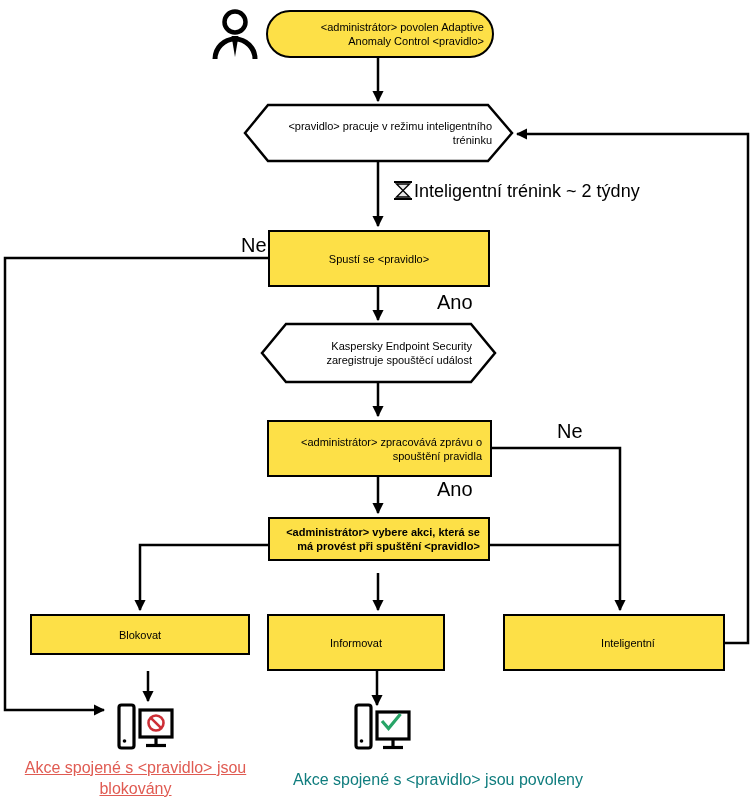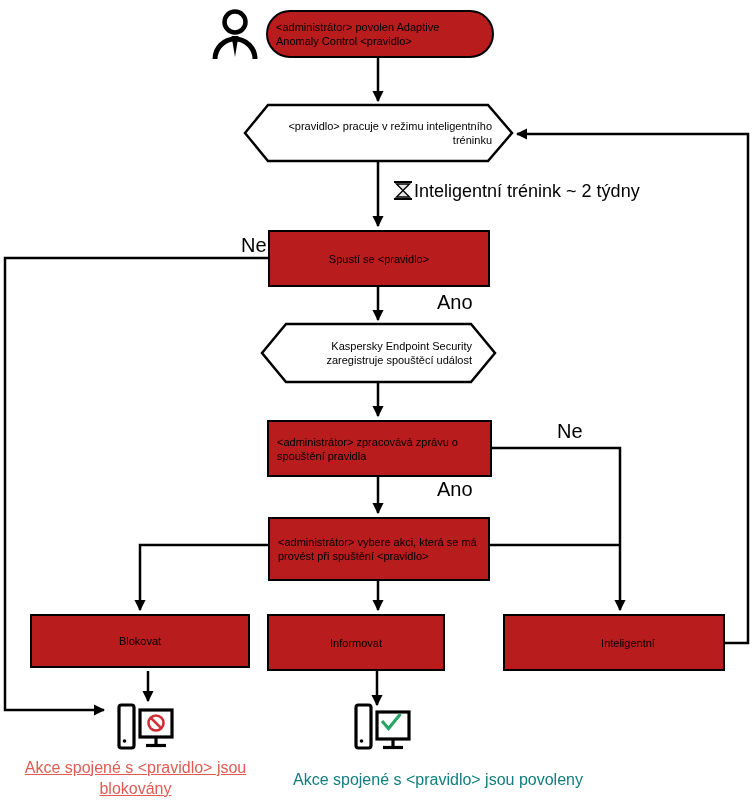--- a/index.html
+++ b/index.html
@@ -2,39 +2,39 @@
 <html><head>
 <meta charset="utf-8">
 <style>
   html,body{margin:0;padding:0;}
   body{
     width:753px;height:812px;position:relative;background:#fff;
     font-family:"Liberation Sans", sans-serif;color:#000;overflow:hidden;
   }
   #svg-layer{position:absolute;left:0;top:0;width:753px;height:812px;}
   .node{
-    position:absolute;background:#b91c1c;border:2.5px solid #000;box-sizing:border-box;
-    display:flex;align-items:center;justify-content:center;text-align:left;
+    position:absolute;background:#fde047;border:2.5px solid #000;box-sizing:border-box;
+    display:flex;align-items:center;justify-content:center;text-align:right;
     font-size:11px;line-height:14px;padding:2px 8px;
   }
   .stadium{border-radius:26px;}
   .hex-label{
     position:absolute;display:flex;align-items:center;justify-content:center;
     text-align:right;font-size:11px;line-height:14px;padding:0 16px;box-sizing:border-box;
   }
   .edge-label{position:absolute;font-size:20px;line-height:20px;margin-left:39px;}
   .note-label{position:absolute;font-size:18px;line-height:19px;white-space:nowrap;}
   .outcome{position:absolute;font-size:16px;line-height:21px;text-align:center;}
   .outcome-blocked{left:18px;top:757px;width:235px;color:#e05b52;text-decoration:underline;}
   .outcome-allowed{left:293px;top:769px;white-space:nowrap;color:#107d7e;}
   .n-start{left:266px;top:10px;width:228px;height:48px;}
   .n-trigger{left:268px;top:230px;width:222px;height:57px;}
   .n-report{left:267px;top:420px;width:225px;height:57px;}
-  .n-select{left:268px;top:517px;width:222px;height:64px;}
-  .n-block{left:30px;top:614px;width:220px;height:54px;}
+  .n-select{left:268px;top:517px;width:222px;height:44px;font-weight:bold;}
+  .n-block{left:30px;top:614px;width:220px;height:41px;}
   .n-inform{left:267px;top:614px;width:178px;height:57px;}
   .n-smart{left:503px;top:614px;width:222px;height:57px;padding-left:36px;}
   .hex1-label{left:250px;top:105px;width:258px;height:56px;}
   .hex2-label{left:268px;top:324px;width:220px;height:58px;}
   .lbl-ne-left{left:202px;top:235px;}
   .lbl-ano-trigger{left:398px;top:292px;}
   .lbl-ne-right{left:518px;top:421px;}
   .lbl-ano-report{left:398px;top:479px;}
   .lbl-training{left:414px;top:182px;}
 </style>

